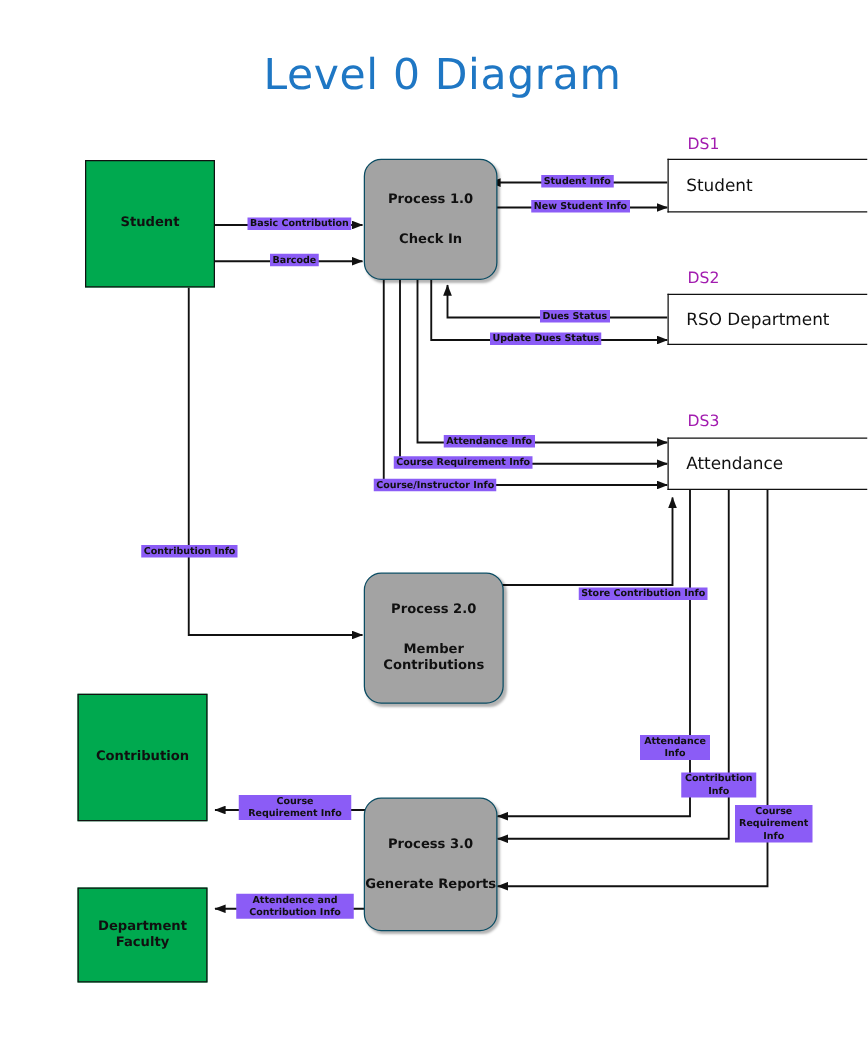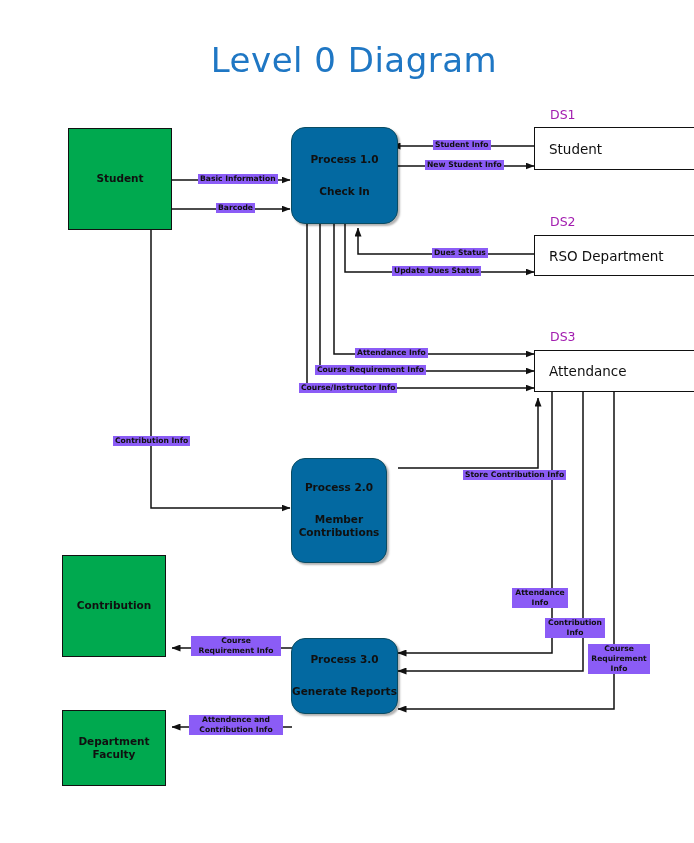--- a/index.html
+++ b/index.html
@@ -48,21 +48,21 @@
     justify-content: center;
     text-align: center;
     color: #101010;
     font-size: 10.5px;
     font-weight: 700;
     font-family: "DejaVu Sans", sans-serif;
     line-height: 1.25;
   }
   .process {
     position: absolute;
-    background: #0369a1;
+    background: #a3a3a3;
     border: 1.5px solid #0a4c63;
     border-radius: 14px;
     box-sizing: border-box;
     display: flex;
     flex-direction: column;
     align-items: center;
     justify-content: center;
     text-align: center;
     color: #101010;
     font-size: 10.5px;
@@ -167,47 +167,47 @@
   <div class="entity" style="left:62px; top:710px; width:104px; height:76px; flex-direction:column;">
     <span>Department</span>
     <span>Faculty</span>
   </div>
 
   <div class="process" style="left:291px; top:127px; width:107px; height:97px;">
     <span>Process 1.0</span>
     <span class="pline2">Check In</span>
   </div>
 
-  <div class="process" style="left:291px; top:458px; width:96px; height:105px;">
+  <div class="process" style="left:291px; top:458px; width:112px; height:105px;">
     <span>Process 2.0</span>
     <span class="pline2">Member</span>
     <span>Contributions</span>
   </div>
 
-  <div class="process" style="left:291px; top:638px; width:107px; height:76px;">
+  <div class="process" style="left:291px; top:638px; width:107px; height:107px;">
     <span>Process 3.0</span>
     <span class="pline2">Generate Reports</span>
   </div>
 
   <div class="store-id" style="left:550px; top:107px;">DS1</div>
   <div class="store" style="left:534px; top:127px; width:168px; height:43px;">
     <span>Student</span>
   </div>
 
   <div class="store-id" style="left:550px; top:214px;">DS2</div>
   <div class="store" style="left:534px; top:235px; width:168px; height:41px;">
     <span>RSO Department</span>
   </div>
 
   <div class="store-id" style="left:550px; top:329px;">DS3</div>
   <div class="store" style="left:534px; top:350px; width:168px; height:42px;">
     <span>Attendance</span>
   </div>
 
-  <div class="flow-label" style="left:198px; top:174px;">Basic Information</div>
+  <div class="flow-label" style="left:198px; top:174px;">Basic Contribution</div>
 
   <div class="flow-label" style="left:216px; top:203px;">Barcode</div>
 
   <div class="flow-label" style="left:433px; top:140px;">Student Info</div>
 
   <div class="flow-label" style="left:425px; top:160px;">New Student Info</div>
 
   <div class="flow-label" style="left:432px; top:248px;">Dues Status</div>
 
   <div class="flow-label" style="left:392px; top:266px;">Update Dues Status</div>

